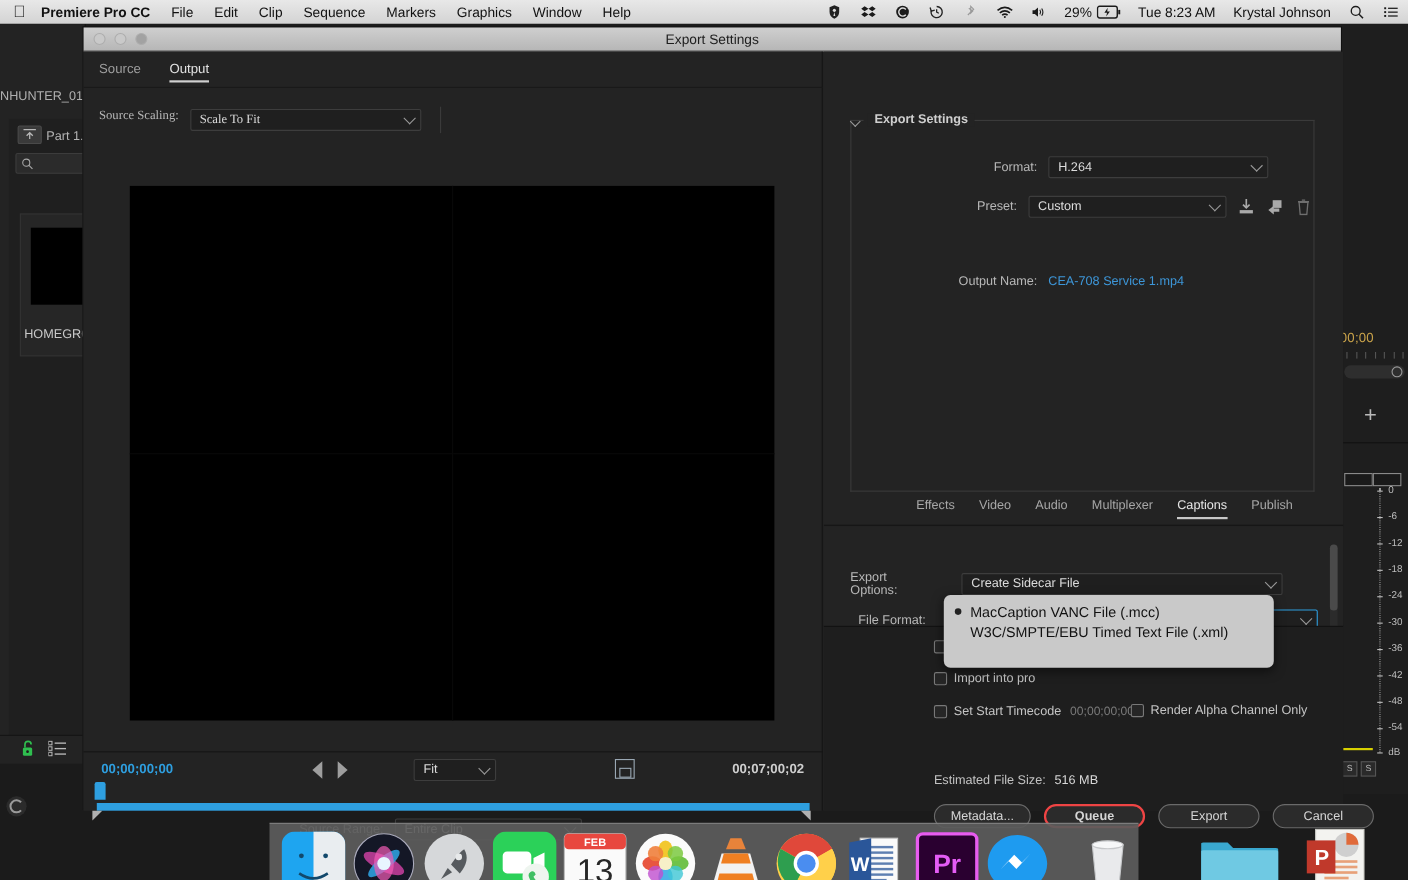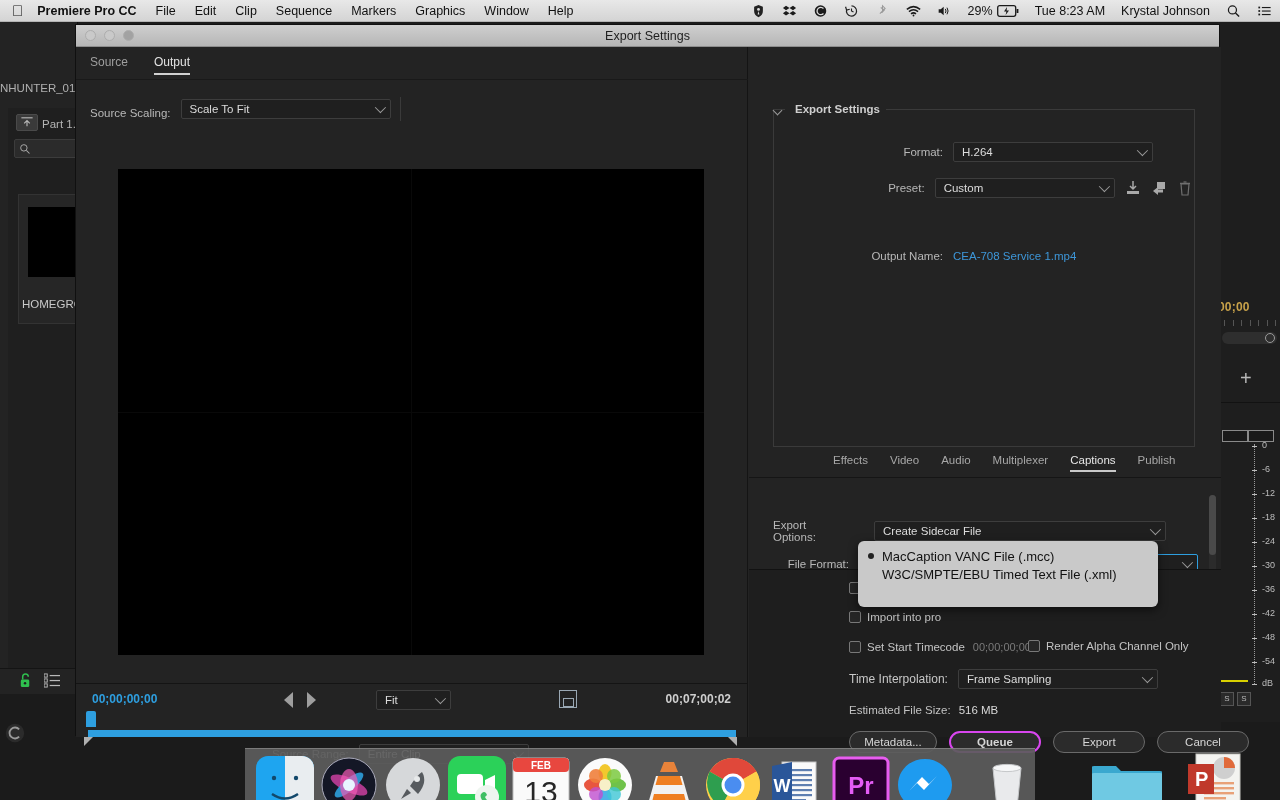--- a/index.html
+++ b/index.html
@@ -33,21 +33,21 @@
   #proj-thumb{ position:absolute; left:28px; top:185px; width:60px; height:70px; background:#000; }
   #proj-thumbwrap{ position:absolute; left:18px; top:172px; width:70px; height:130px; background:#262626; border:1px solid #333;}
   #proj-label{ position:absolute; left:22px; top:276px; color:#c9c9c9; font-size:11.5px; white-space:nowrap;}
   #proj-footer{ position:absolute; left:0; top:646px; width:78px; height:26px; background:#232323; border-top:1px solid #141414;}
   #lock-ico{ position:absolute; left:18px; top:650px; }
   #list-ico{ position:absolute; left:44px; top:651px; }
   #cc-ico{ position:absolute; left:4px; top:700px; width:22px; height:22px; }
 
   
   #right-strip{ position:absolute; left:1218px; top:0; width:62px; height:700px; background:#1e1e1e; }
-  #tl-tc{ position:absolute; left:1218px; top:278px; color:#c8a24a; font-size:12px; font-weight:bold; letter-spacing:.2px;}
+  #tl-tc{ position:absolute; left:1218px; top:278px; color:#c8a24a; font-size:12px; font-weight:normal; letter-spacing:.2px;}
   #tl-zoom{ position:absolute; left:1222px; top:310px; width:55px; height:12px; background:#2e2e2e; border-radius:6px;}
   #tl-zoom .knob{ position:absolute; right:2px; top:1px; width:10px; height:10px; border-radius:50%; border:1.5px solid #9a9a9a;}
   #tl-ticks{ position:absolute; left:1224px; top:298px; width:52px; height:8px; display:flex; justify-content:space-between;}
   #tl-ticks i{ display:block; width:1px; height:6px; background:#555;}
   #tl-plus{ position:absolute; left:1240px; top:346px; color:#b9b9b9; font-size:20px; line-height:1;}
   #tl-divider{ position:absolute; left:1218px; top:380px; width:62px; height:1px; background:#121212;}
   #meter{ position:absolute; left:1218px; top:408px; width:62px; height:262px; }
   #meter .chan{ position:absolute; left:4px; top:0; width:26px; height:12px; border:1px solid #8a8a8a; background:#1a1a1a;}
   #meter .chan2{ left:30px; }
   #meter .scale{ position:absolute; left:34px; top:14px; width:28px; height:240px; }
@@ -68,21 +68,21 @@
   #wintitle{ position:absolute; left:0; right:0; text-align:center; font-size:12.5px; color:#1e1e1e; }
 
   #winbody{ position:absolute; left:0; top:22px; width:1145px; height:690px; background:#232323; }
 
   
   #preview{ position:absolute; left:0; top:0; width:672px; height:690px; background:#232323; border-right:1px solid #141414;}
   #pv-tabs{ position:absolute; left:14px; top:8px; display:flex; gap:26px; font-size:12px;}
   #pv-tabs .t{ color:#9e9e9e; padding-bottom:4px; }
   #pv-tabs .t.on{ color:#e2e2e2; border-bottom:2px solid #d0d0d0; }
   #pv-tabbar-line{ position:absolute; left:0; top:32px; width:672px; height:1px; background:#191919;}
-  #pv-scalerow{ position:absolute; left:14px; top:52px; display:flex; align-items:flex-end; gap:10px;}
+  #pv-scalerow{ position:absolute; left:14px; top:52px; display:flex; align-items:flex-start; gap:10px;font-family:Liberation Serif, serif;}
   #pv-scalerow .lbl{ color:#b8b8b8; font-size:11.5px;}
   .sel{ background:#1f1f1f; border:1px solid #3d3d3d; border-radius:2px; color:#dcdcdc;
         height:20px; display:flex; align-items:center; padding:0 8px; font-size:11.5px; position:relative;}
   .sel .chev{ position:absolute; right:7px; top:5px; width:8px; height:8px;
               border-right:1.5px solid #9a9a9a; border-bottom:1.5px solid #9a9a9a; transform:rotate(45deg) translateY(-2px);}
   #pv-scale{ width:210px; }
   #pv-divider{ position:absolute; left:324px; top:50px; width:1px; height:24px; background:#3a3a3a;}
   #pv-video{ position:absolute; left:42px; top:122px; width:586px; height:486px; background:#000; }
   #pv-video .cross-h{ position:absolute; left:0; top:50%; width:100%; height:1px; background:#090909;}
   #pv-video .cross-v{ position:absolute; left:50%; top:0; width:1px; height:100%; background:#090909;}
@@ -136,39 +136,39 @@
   #tabstrip .tb{ color:#a7a7a7; padding-bottom:4px;text-align:right; }
   #tabstrip .tb.on{ color:#e6e6e6; border-bottom:2px solid #c8c8c8;}
 
   #capt{ position:absolute; left:673px; top:432px; width:472px; height:258px; background:#232323;}
   #cap-scroll{ position:absolute; right:5px; top:16px; width:7px; height:60px; background:#4a4a4a; border-radius:4px;}
   #cap-scrolltrack{ position:absolute; right:5px; top:16px; width:7px; height:96px; background:#2b2b2b; border-radius:4px;}
   #r-expopt{ position:absolute; left:24px; top:40px; display:flex; align-items:center;}
   #r-expopt .flbl{ width:76px; text-align:left; color:#b8b8b8; font-size:11.5px;}
   #sel-expopt{ width:292px; margin-left:25px;}
   #r-fileformat{ position:absolute; left:24px; top:75px; display:flex; align-items:center;}
-  #r-fileformat .flbl{ width:76px; text-align:right; color:#b8b8b8; font-size:11.5px;}
+  #r-fileformat .flbl{ width:76px; text-align:center; color:#b8b8b8; font-size:11.5px;}
   #sel-fileformat{ width:324px; margin-left:25px; border:1px solid #2e9fe0;}
 
   
   #lowpanel{ position:absolute; left:0; top:90px; width:472px; height:168px; background:#1e1e1e; border-top:1px solid #121212;}
   .lrow{ position:absolute; display:flex; align-items:center;}
   #lr1{ left:100px; top:103px;}
   #lr2{ left:100px; top:132px;}
   #lr3{ left:100px; top:162px;}
   #lr3b{ left:279px; top:161px;}
   #lr-timeint{ left:100px; top:190px; display:flex; align-items:center; gap:10px;}
   #sel-timeint{ width:200px;}
   #lr-size{ left:100px; top:225px; color:#c2c2c2; font-size:11.5px;}
   #lr-size .v{ margin-left:8px; color:#d8d8d8;}
   #btnrow{ position:absolute; left:100px; top:252px; display:flex; gap:12px;}
   .pbtn{ width:88px; height:22px; border-radius:11px; border:1px solid #6a6a6a; background:#2b2b2b;
          color:#d6d6d6; font-size:11.5px; display:flex; align-items:center; justify-content:center;}
   .pbtn.wide{ width:92px; }
-  .pbtn.primary{ border:2px solid #d946ef; font-weight:bold; }
+  .pbtn.primary{ border:2px solid #ef4444; font-weight:bold; }
   .tcgray{ color:#7a7a7a; margin-left:8px; font-size:11px;}
 
   
   #popup{ position:absolute; left:858px; top:519px; width:300px; height:66px; background:#c9c9c9;
           border-radius:6px; box-shadow:0 3px 10px rgba(0,0,0,.55); padding:6px 0;}
   #popup .opt{ height:18px; display:flex; align-items:center; color:#111; font-size:13px; padding-left:24px; position:relative; white-space:nowrap;}
   #popup .opt .bullet{ position:absolute; left:10px; top:6px; width:6px; height:6px; border-radius:50%; background:#222;}
 
   
   #dock{ position:absolute; left:245px; top:726px; width:790px; height:74px; background:rgba(92,92,92,.92);
@@ -519,27 +519,20 @@
         <div class="lrow" id="lr3">
           <span class="cbx empty"></span>
           <span class="cklbl">Set Start Timecode</span>
           <span class="tcgray">00;00;00;00</span>
         </div>
         <div class="lrow" id="lr3b">
           <span class="cbx empty"></span>
           <span class="cklbl">Render Alpha Channel Only</span>
         </div>
 
-        <div class="lrow" id="lr-timeint">
-          <span class="flbl">Time Interpolation:</span>
-          <div class="sel" id="sel-timeint">
-            <span>Frame Sampling</span>
-            <span class="chev"></span>
-          </div>
-        </div>
 
         <div class="lrow" id="lr-size">
           <span>Estimated File Size:</span>
           <span class="v">516 MB</span>
         </div>
 
         <div id="btnrow">
           <div class="pbtn">Metadata...</div>
           <div class="pbtn wide primary">Queue</div>
           <div class="pbtn wide">Export</div>

